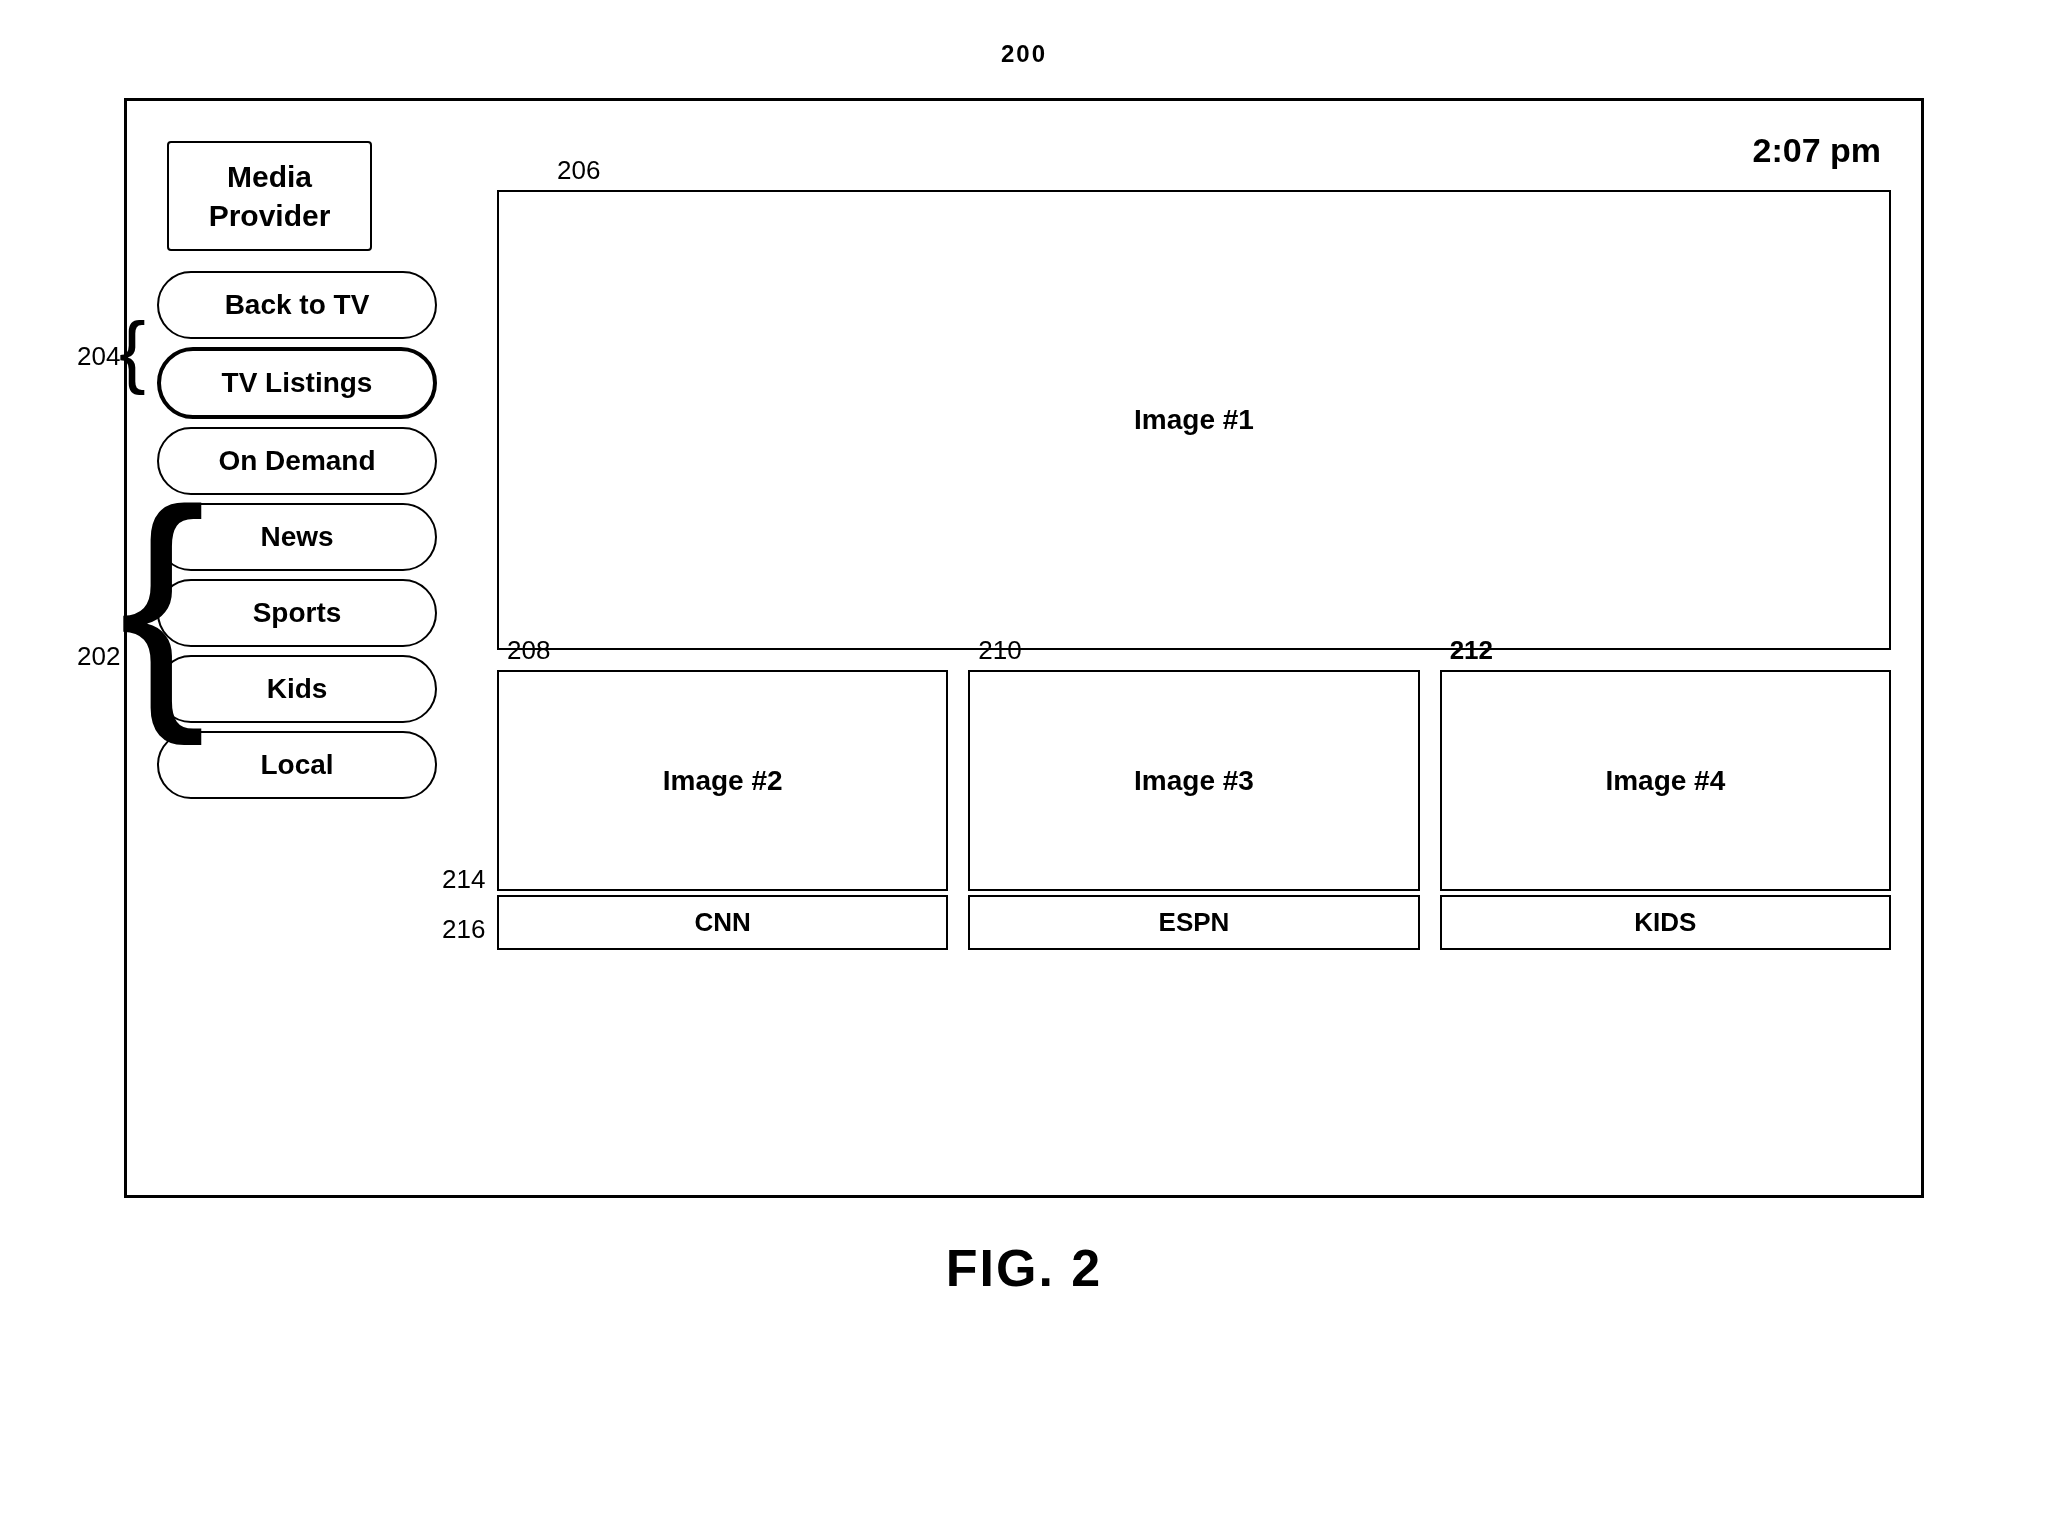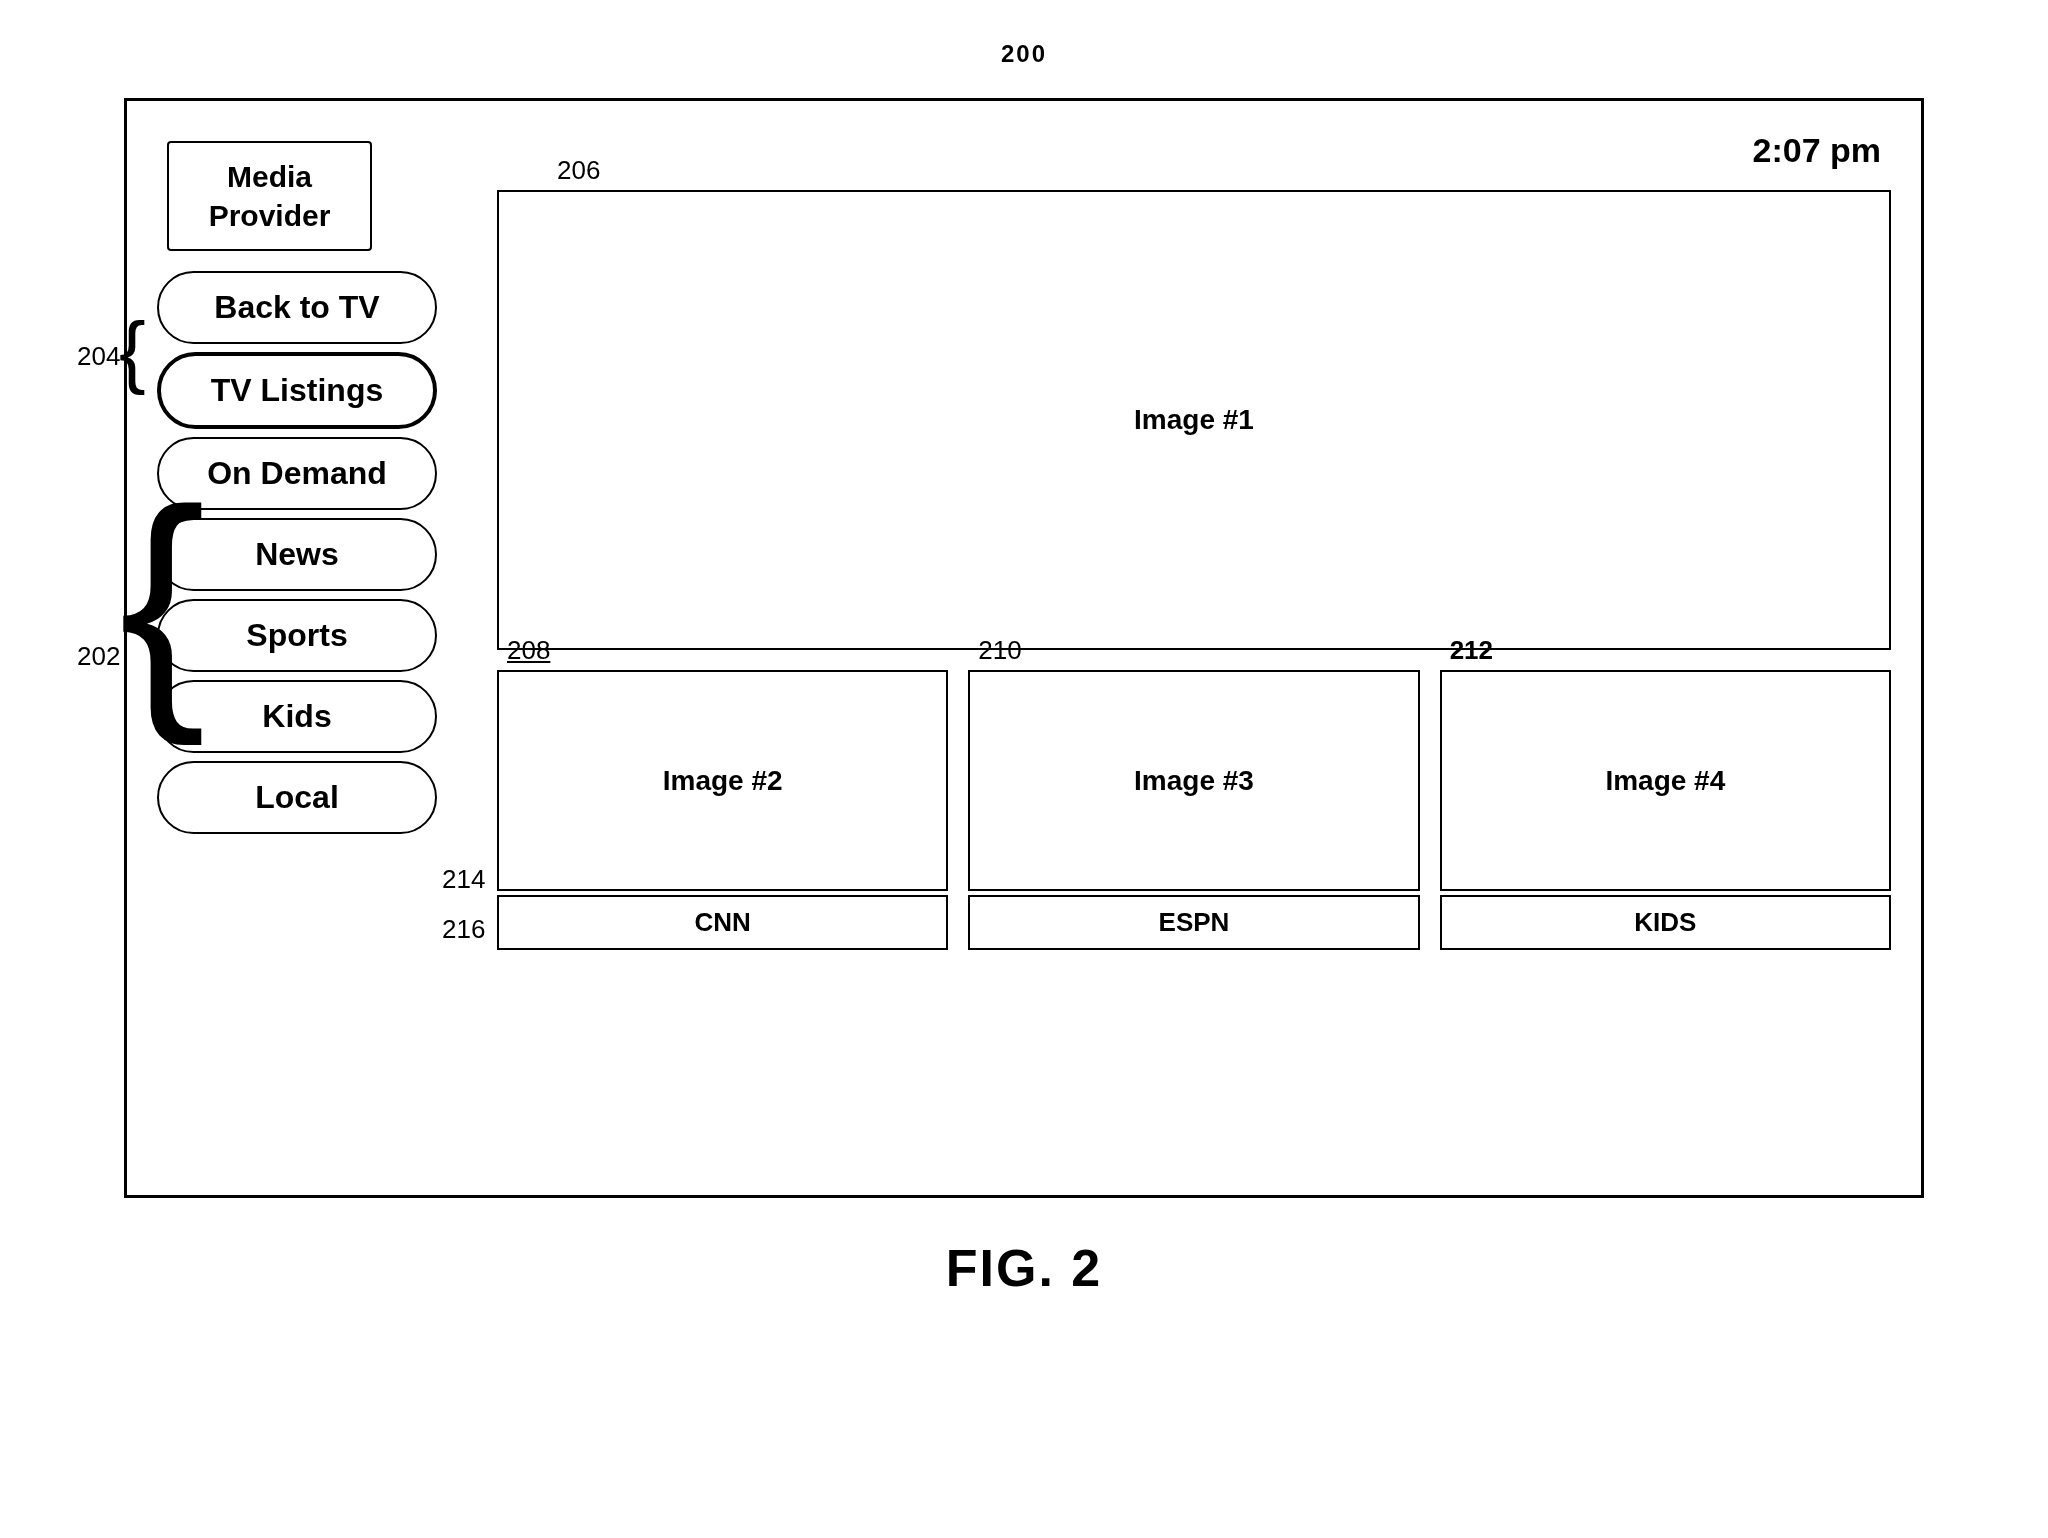--- a/index.html
+++ b/index.html
@@ -78,21 +78,21 @@
       margin-bottom: 20px;
       line-height: 1.3;
     }
 
     
     .nav-button {
       border: 2.5px solid #000;
       border-radius: 50px;
       padding: 16px 20px;
       text-align: center;
-      font-size: 32px;
+      font-size: 28px;
       font-weight: bold;
       width: 280px;
       margin-left: 10px;
       margin-bottom: 8px;
       cursor: pointer;
       background: #fff;
     }
 
     .nav-button.active {
       border-width: 4px;
@@ -173,21 +173,21 @@
       margin-top: 4px;
     }
 
     
     .annot {
       font-size: 26px;
       position: absolute;
     }
 
     
-    .label-208 { top: -35px; left: 10px; text-decoration: underline; }
+    .label-208 { top: -35px; left: 10px; }
     .label-210 { top: -35px; left: 10px; }
     .label-212 { top: -35px; left: 10px; font-weight: bold; }
     .label-214 { bottom: 55px; left: -55px; }
     .label-216 { bottom: 5px; left: -55px; }
 
     .figure-caption {
       font-size: 52px;
       font-weight: bold;
       margin-top: 40px;
       letter-spacing: 2px;

